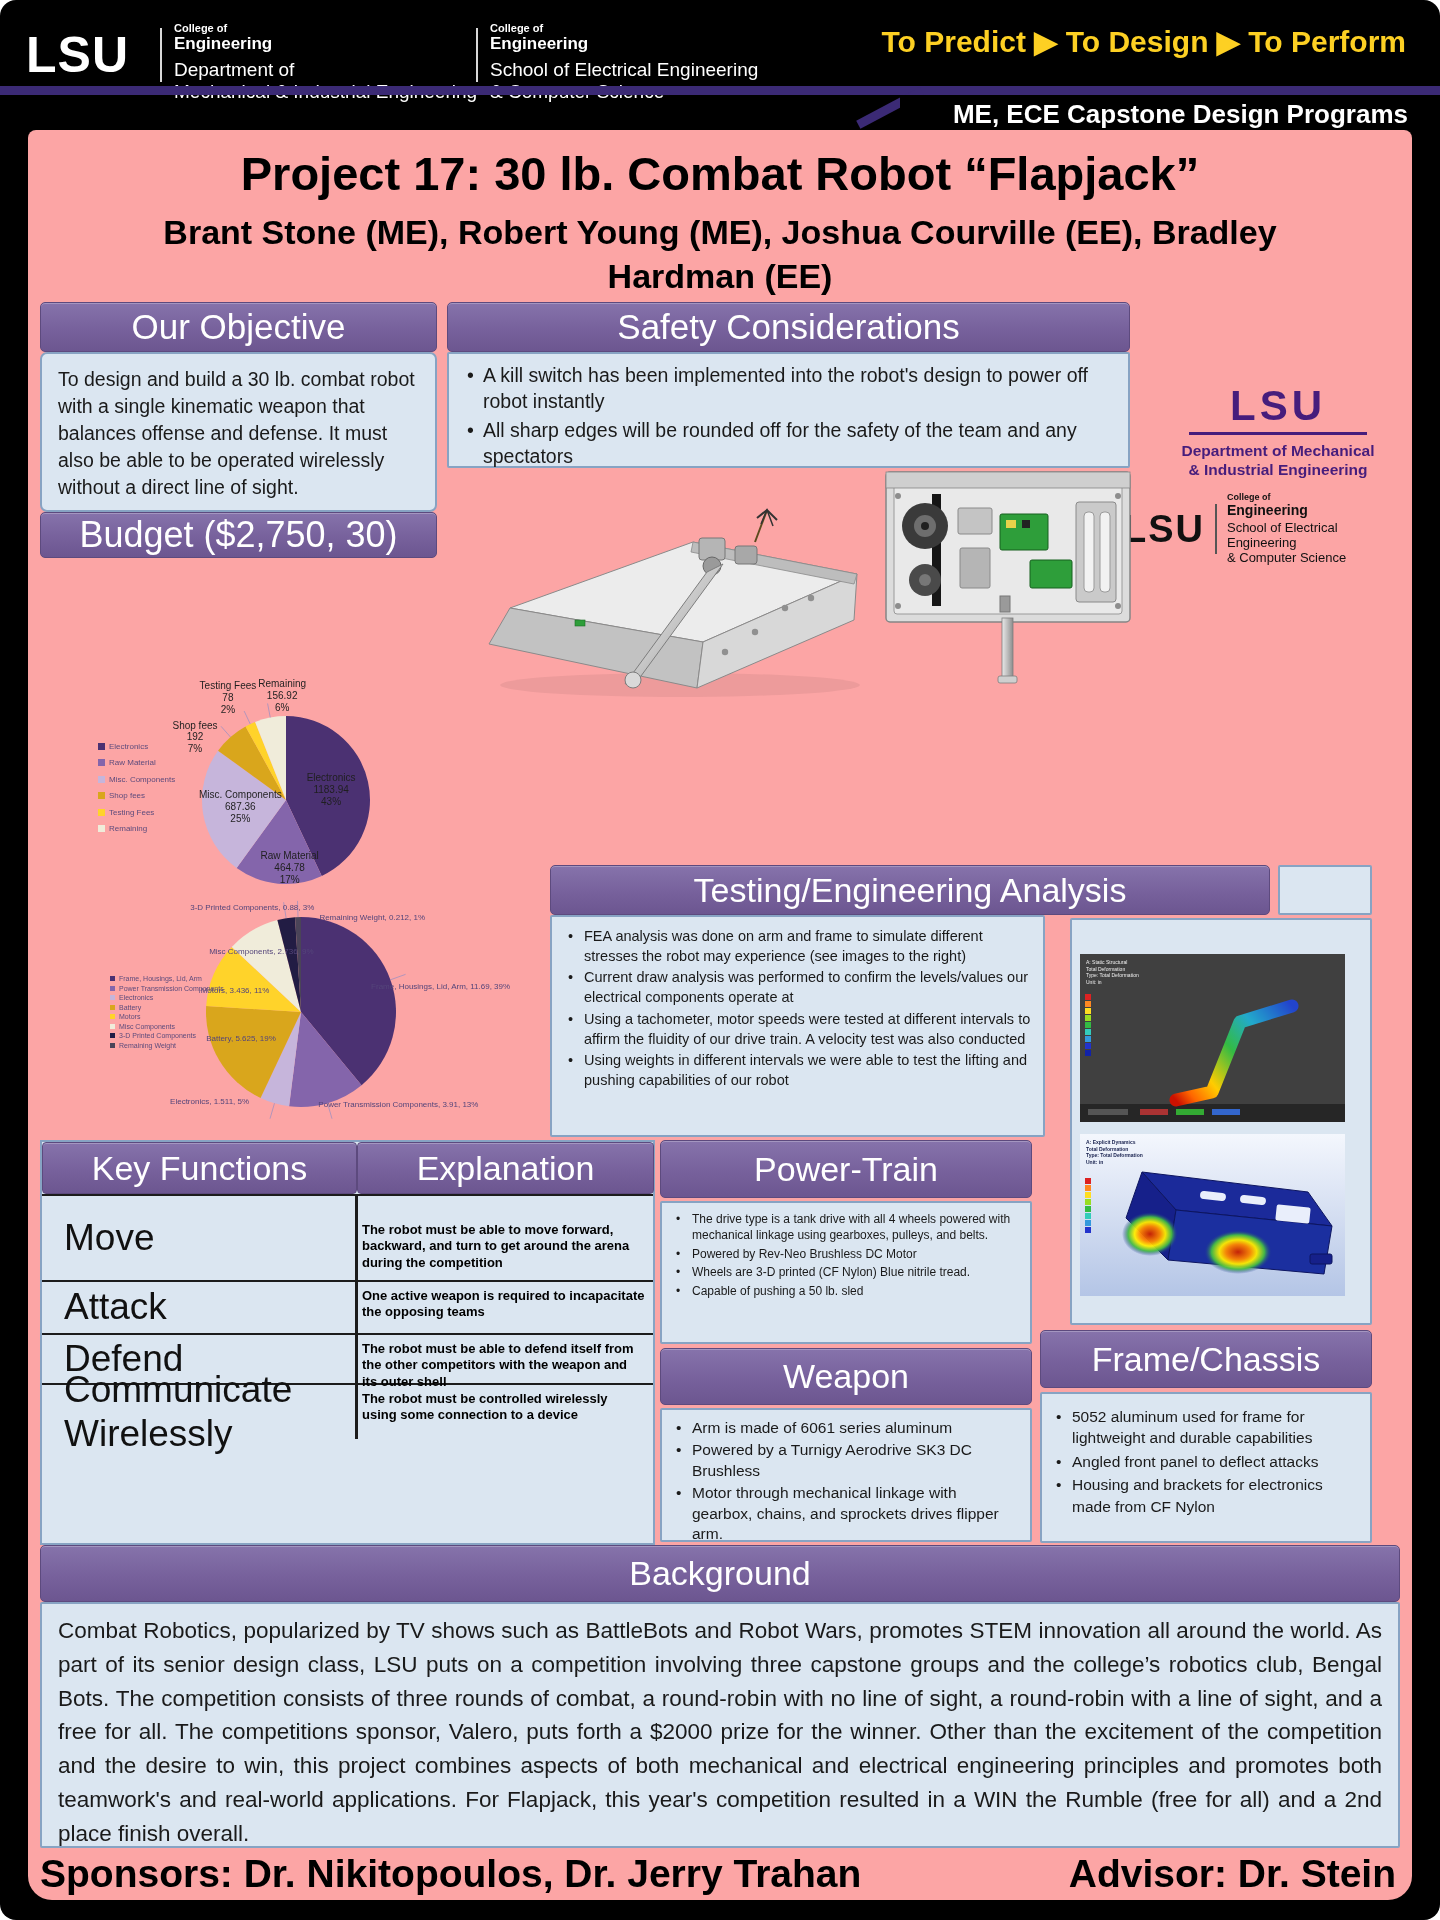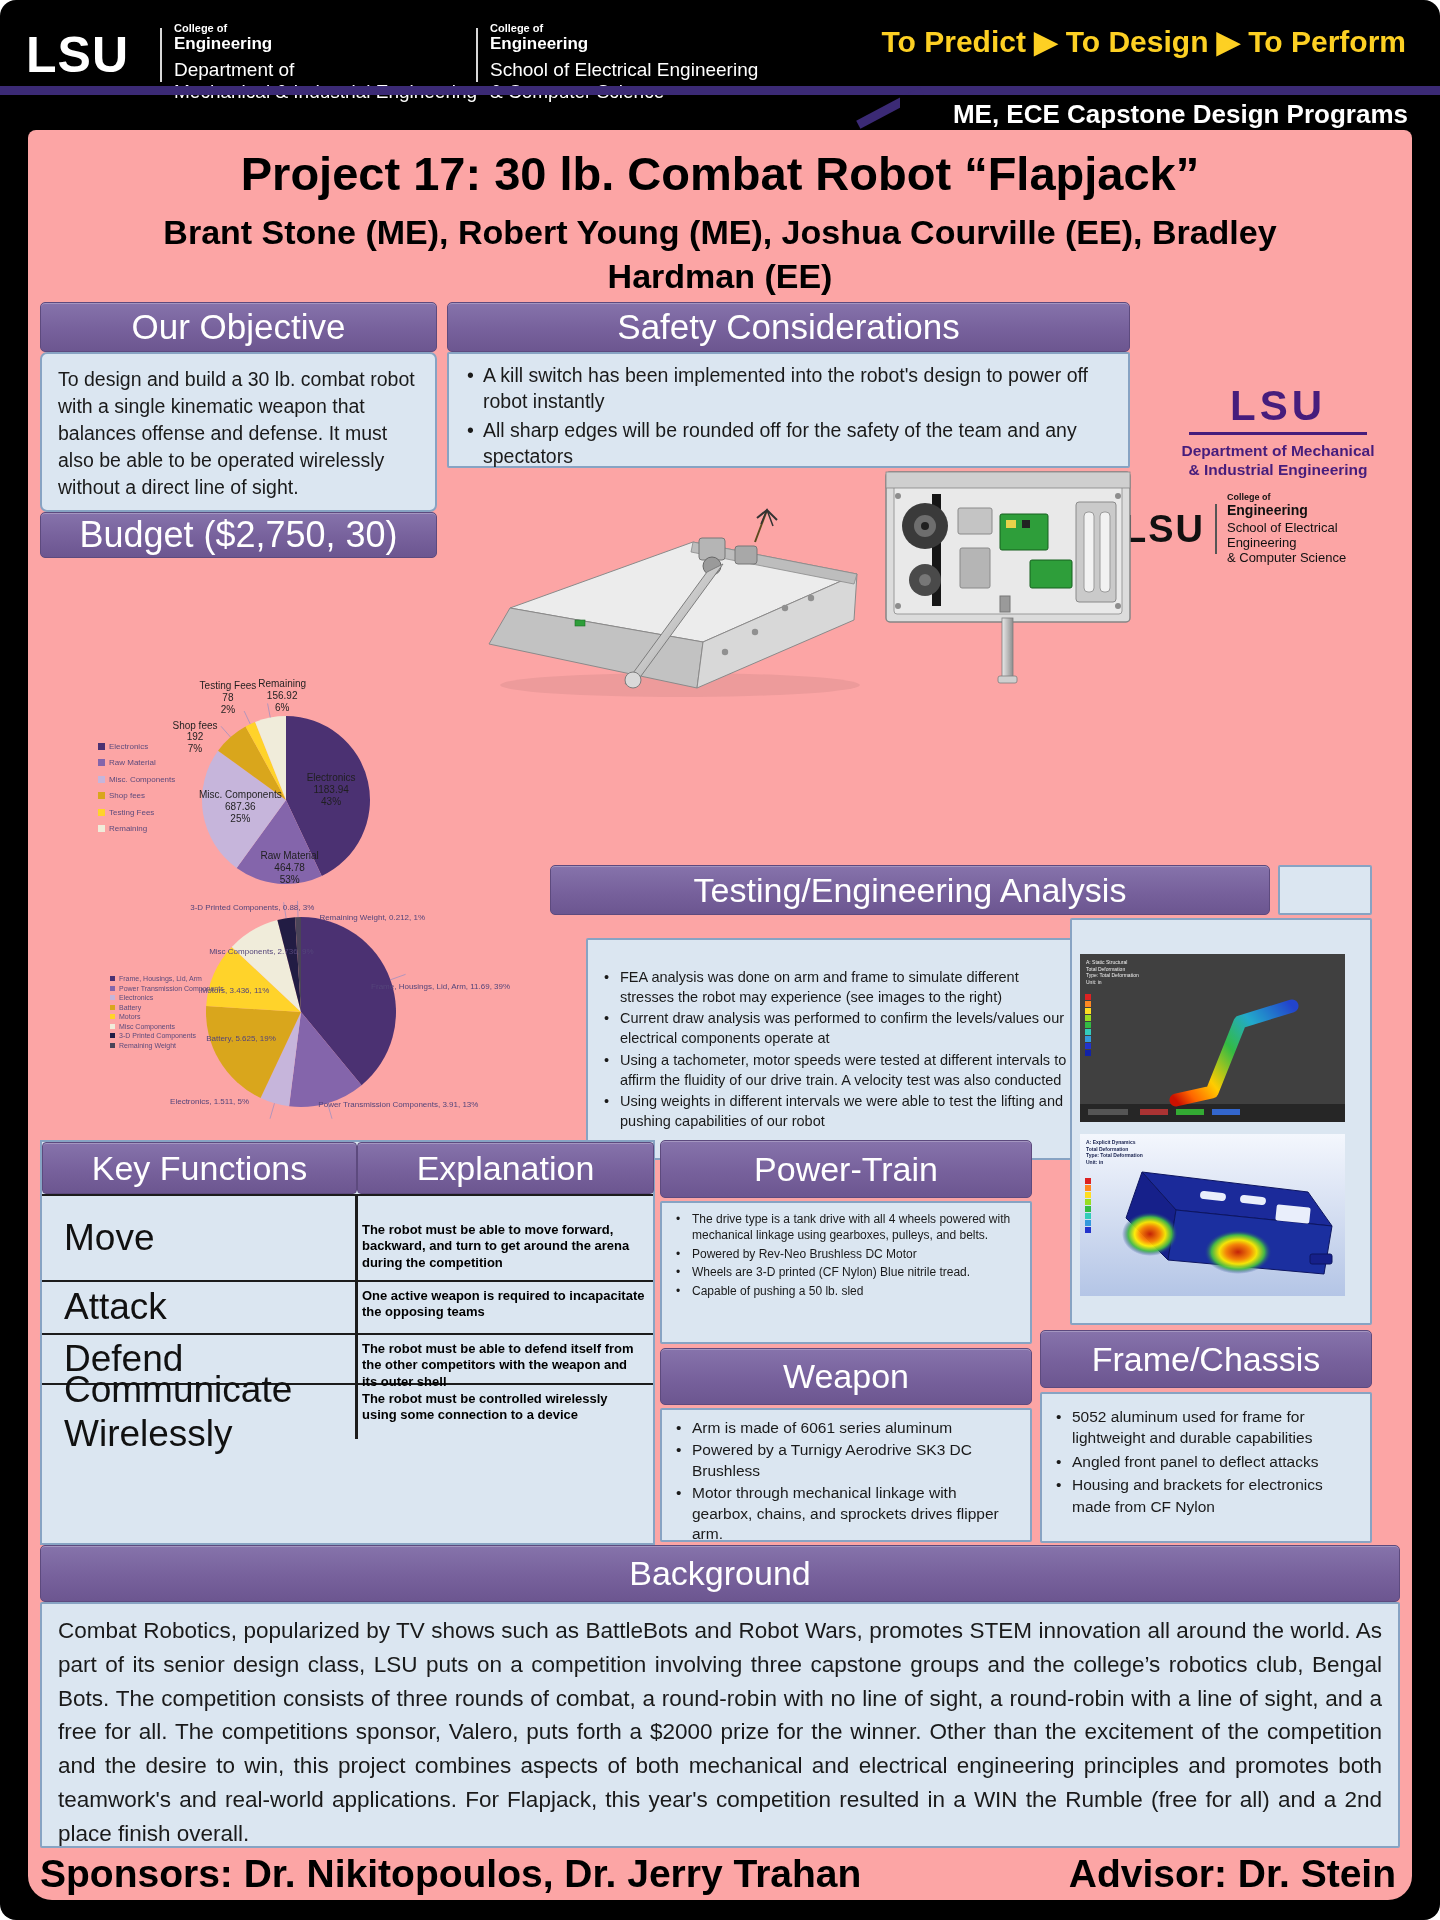--- a/index.html
+++ b/index.html
@@ -157,21 +157,21 @@
           <line x1="202.25996957479913" y1="157.48787093879014" x2="199.58416440251497" y2="143.46080899838446" stroke="#a191c0" stroke-width="0.8"></line>
         </svg>
         <div class="pie-label" style="left: 263.087px; top: 229.922px; font-size: 10px; color: rgb(31, 31, 31); white-space: nowrap;">
           <div>Electronics</div>
           <div>1183.94</div>
           <div>43%</div>
         </div>
         <div class="pie-label" style="left: 221.652px; top: 307.995px; font-size: 10px; color: rgb(31, 31, 31); white-space: nowrap;">
           <div>Raw Material</div>
           <div>464.78</div>
-          <div>53%</div>
+          <div>17%</div>
         </div>
         <div class="pie-label" style="left: 172.369px; top: 247.227px; font-size: 10px; color: rgb(31, 31, 31); white-space: nowrap;">
           <div>Misc. Components</div>
           <div>687.36</div>
           <div>25%</div>
         </div>
         <div class="pie-label" style="left: 127.007px; top: 177.608px; font-size: 10px; color: rgb(31, 31, 31); white-space: nowrap;">
           <div>Shop fees</div>
           <div>192</div>
           <div>7%</div>
@@ -339,21 +339,21 @@
           <circle cx="238" cy="28" r="3" fill="#8d8d8d"></circle>
         <circle cx="18" cy="138" r="3" fill="#8d8d8d"></circle>
           <circle cx="238" cy="138" r="3" fill="#8d8d8d"></circle>
       </svg>
     </div>
 
     <div class="abs bar" style="left:522px;top:735px;width:720px;height:50px;font-size:34px;">
         <span>Testing/Engineering Analysis</span>
       </div>
     <div class="abs box" style="left:1250px;top:735px;width:94px;height:50px;"></div>
-    <div class="abs box" style="left:522px;top:808px;width:495px;height:222px;padding:28px 12px;font-size:14.5px;line-height:1.36;margin-left:36px;">
+    <div class="abs box" style="left:522px;top:785px;width:495px;height:222px;padding:10px 12px;font-size:14.5px;line-height:1.36;">
       <ul class="blist">
           <li>FEA analysis was done on arm and frame to simulate different stresses the robot may experience (see images to the right)</li>
           <li>Current draw analysis was performed to confirm the levels/values our electrical components operate at</li>
           <li>Using a tachometer, motor speeds were tested at different intervals to affirm the fluidity of our drive train. A velocity test was also conducted</li>
           <li>Using weights in different intervals we were able to test the lifting and pushing capabilities of our robot</li>
         </ul>
     </div>
 
     <div class="abs box" style="left:1042px;top:788px;width:302px;height:407px;">
 

